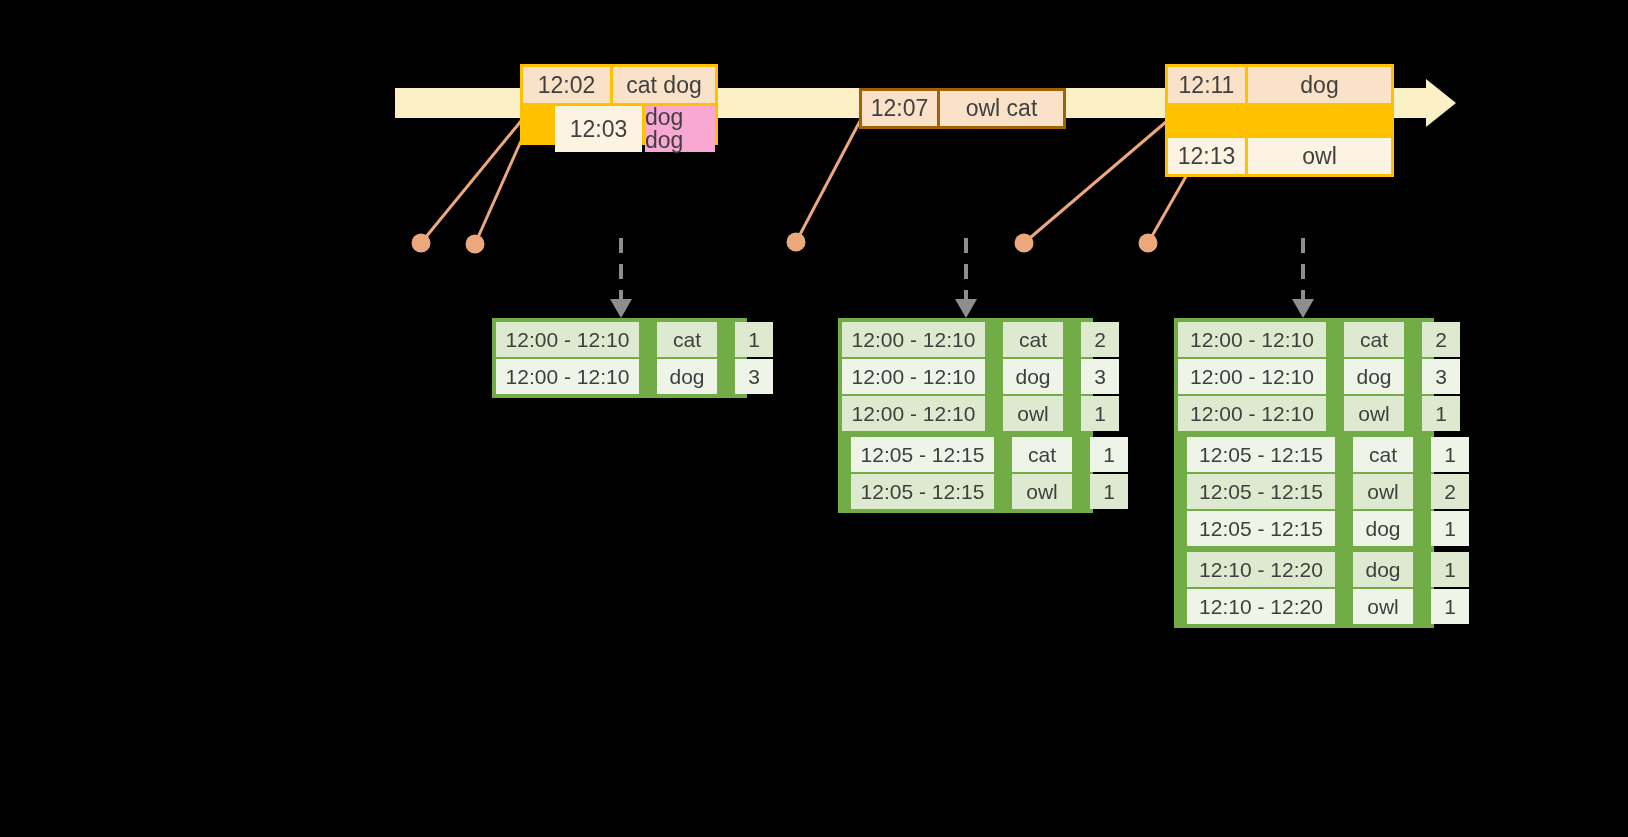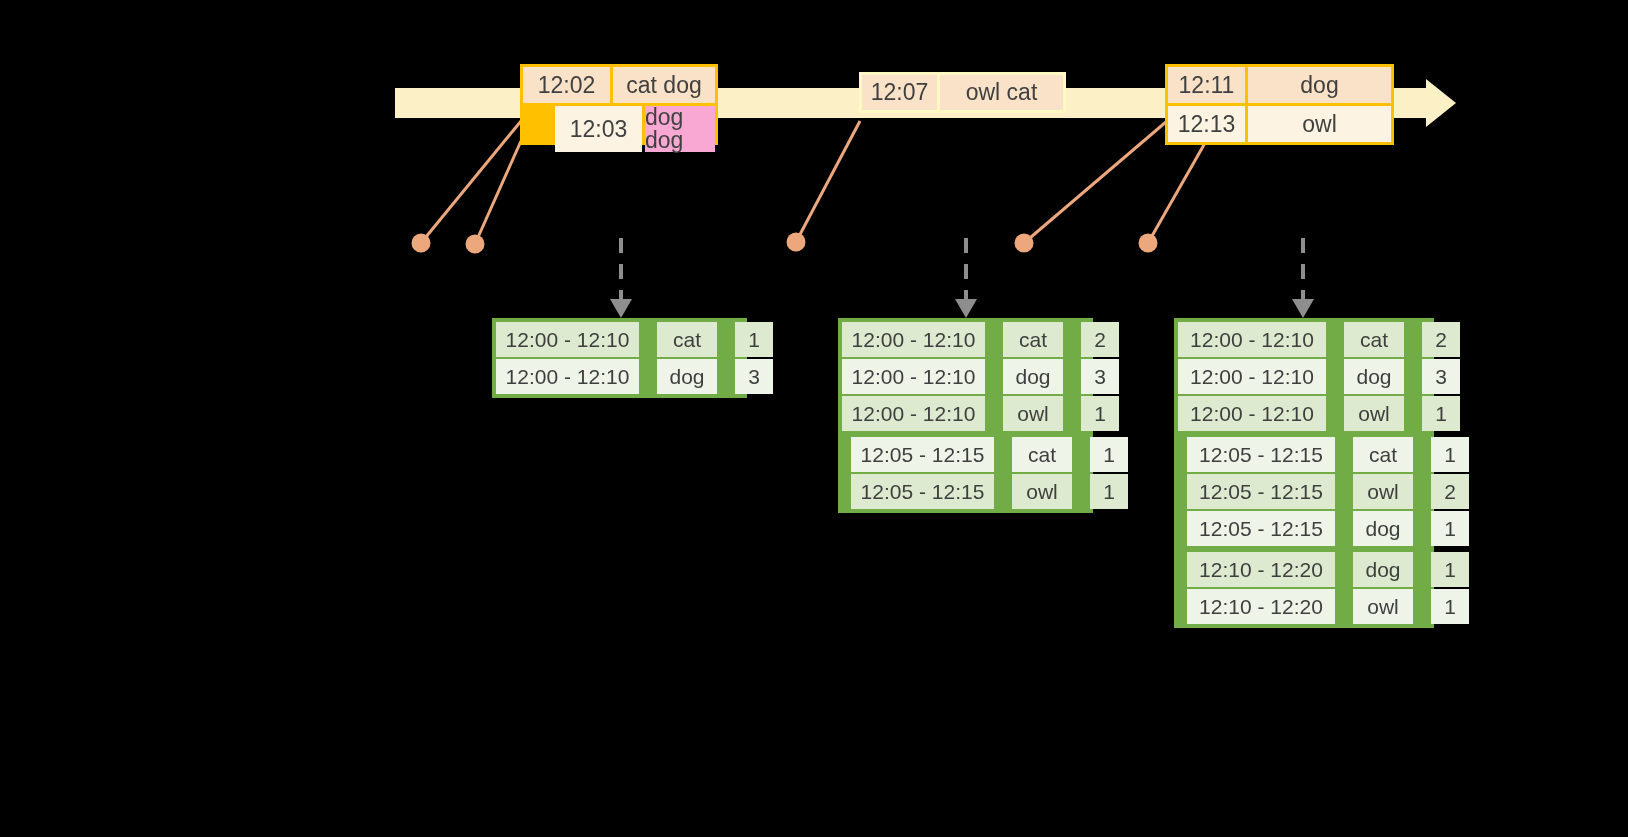--- a/index.html
+++ b/index.html
@@ -63,32 +63,32 @@
 <div class="etable" style="left: 520px; top: 64px; width: 198px; background: rgb(255, 192, 0);">
       <div class="erow" style="grid-template-columns: 87px 1fr; height: 36px;">
         <div class="ecell" style="background: rgb(250, 226, 200); color: rgb(64, 64, 64);">12:02</div>
         <div class="ecell" style="background: rgb(250, 226, 200); color: rgb(64, 64, 64);">cat dog</div>
       </div>
       <div class="erow" style="grid-template-columns: 87px 1fr; height: 36px; margin-left: 32px;">
         <div class="ecell" style="background: rgb(253, 243, 226); color: rgb(64, 64, 64);">12:03</div>
         <div class="ecell" style="background: #f9a8d4; color: rgb(64, 64, 64);">dog dog</div>
       </div>
     </div>
-    <div class="etable" style="left: 859px; top: 72px; width: 207px; background: #fef9c3;">
+    <div class="etable" style="left: 859px; top: 88px; width: 207px; background: #a16207;">
       <div class="erow" style="grid-template-columns: 75px 1fr; height: 35px;">
         <div class="ecell" style="background: rgb(250, 226, 200); color: rgb(64, 64, 64);">12:07</div>
         <div class="ecell" style="background: rgb(250, 226, 200); color: rgb(64, 64, 64);">owl cat</div>
       </div>
     </div>
     <div class="etable" style="left: 1165px; top: 64px; width: 229px; background: rgb(255, 192, 0);">
       <div class="erow" style="grid-template-columns: 77px 1fr; height: 36px;">
         <div class="ecell" style="background: rgb(250, 226, 200); color: rgb(64, 64, 64);">12:11</div>
         <div class="ecell" style="background: rgb(250, 226, 200); color: rgb(64, 64, 64);">dog</div>
       </div>
-      <div class="erow" style="grid-template-columns: 77px 1fr; height: 36px;">
+      <div class="erow" style="grid-template-columns: 77px 1fr; height: 36px; margin-top: 32px;">
         <div class="ecell" style="background: rgb(253, 243, 226); color: rgb(64, 64, 64);">12:13</div>
         <div class="ecell" style="background: rgb(253, 243, 226); color: rgb(64, 64, 64);">owl</div>
       </div>
     </div>
     <div class="gtable" style="left: 492px; top: 318px; width: 255px; background: rgb(113, 172, 71);">
       <div class="ggroup">
         <div class="grow" style="grid-template-columns: 143px 60px 38px; height: 35px;">
           <div class="gcell" style="background: rgb(221, 234, 207); color: rgb(63, 63, 63);">12:00 - 12:10</div>
           <div class="gcell" style="background: rgb(221, 234, 207); color: rgb(63, 63, 63);">cat</div>
           <div class="gcell" style="background: rgb(221, 234, 207); color: rgb(63, 63, 63);">1</div>

